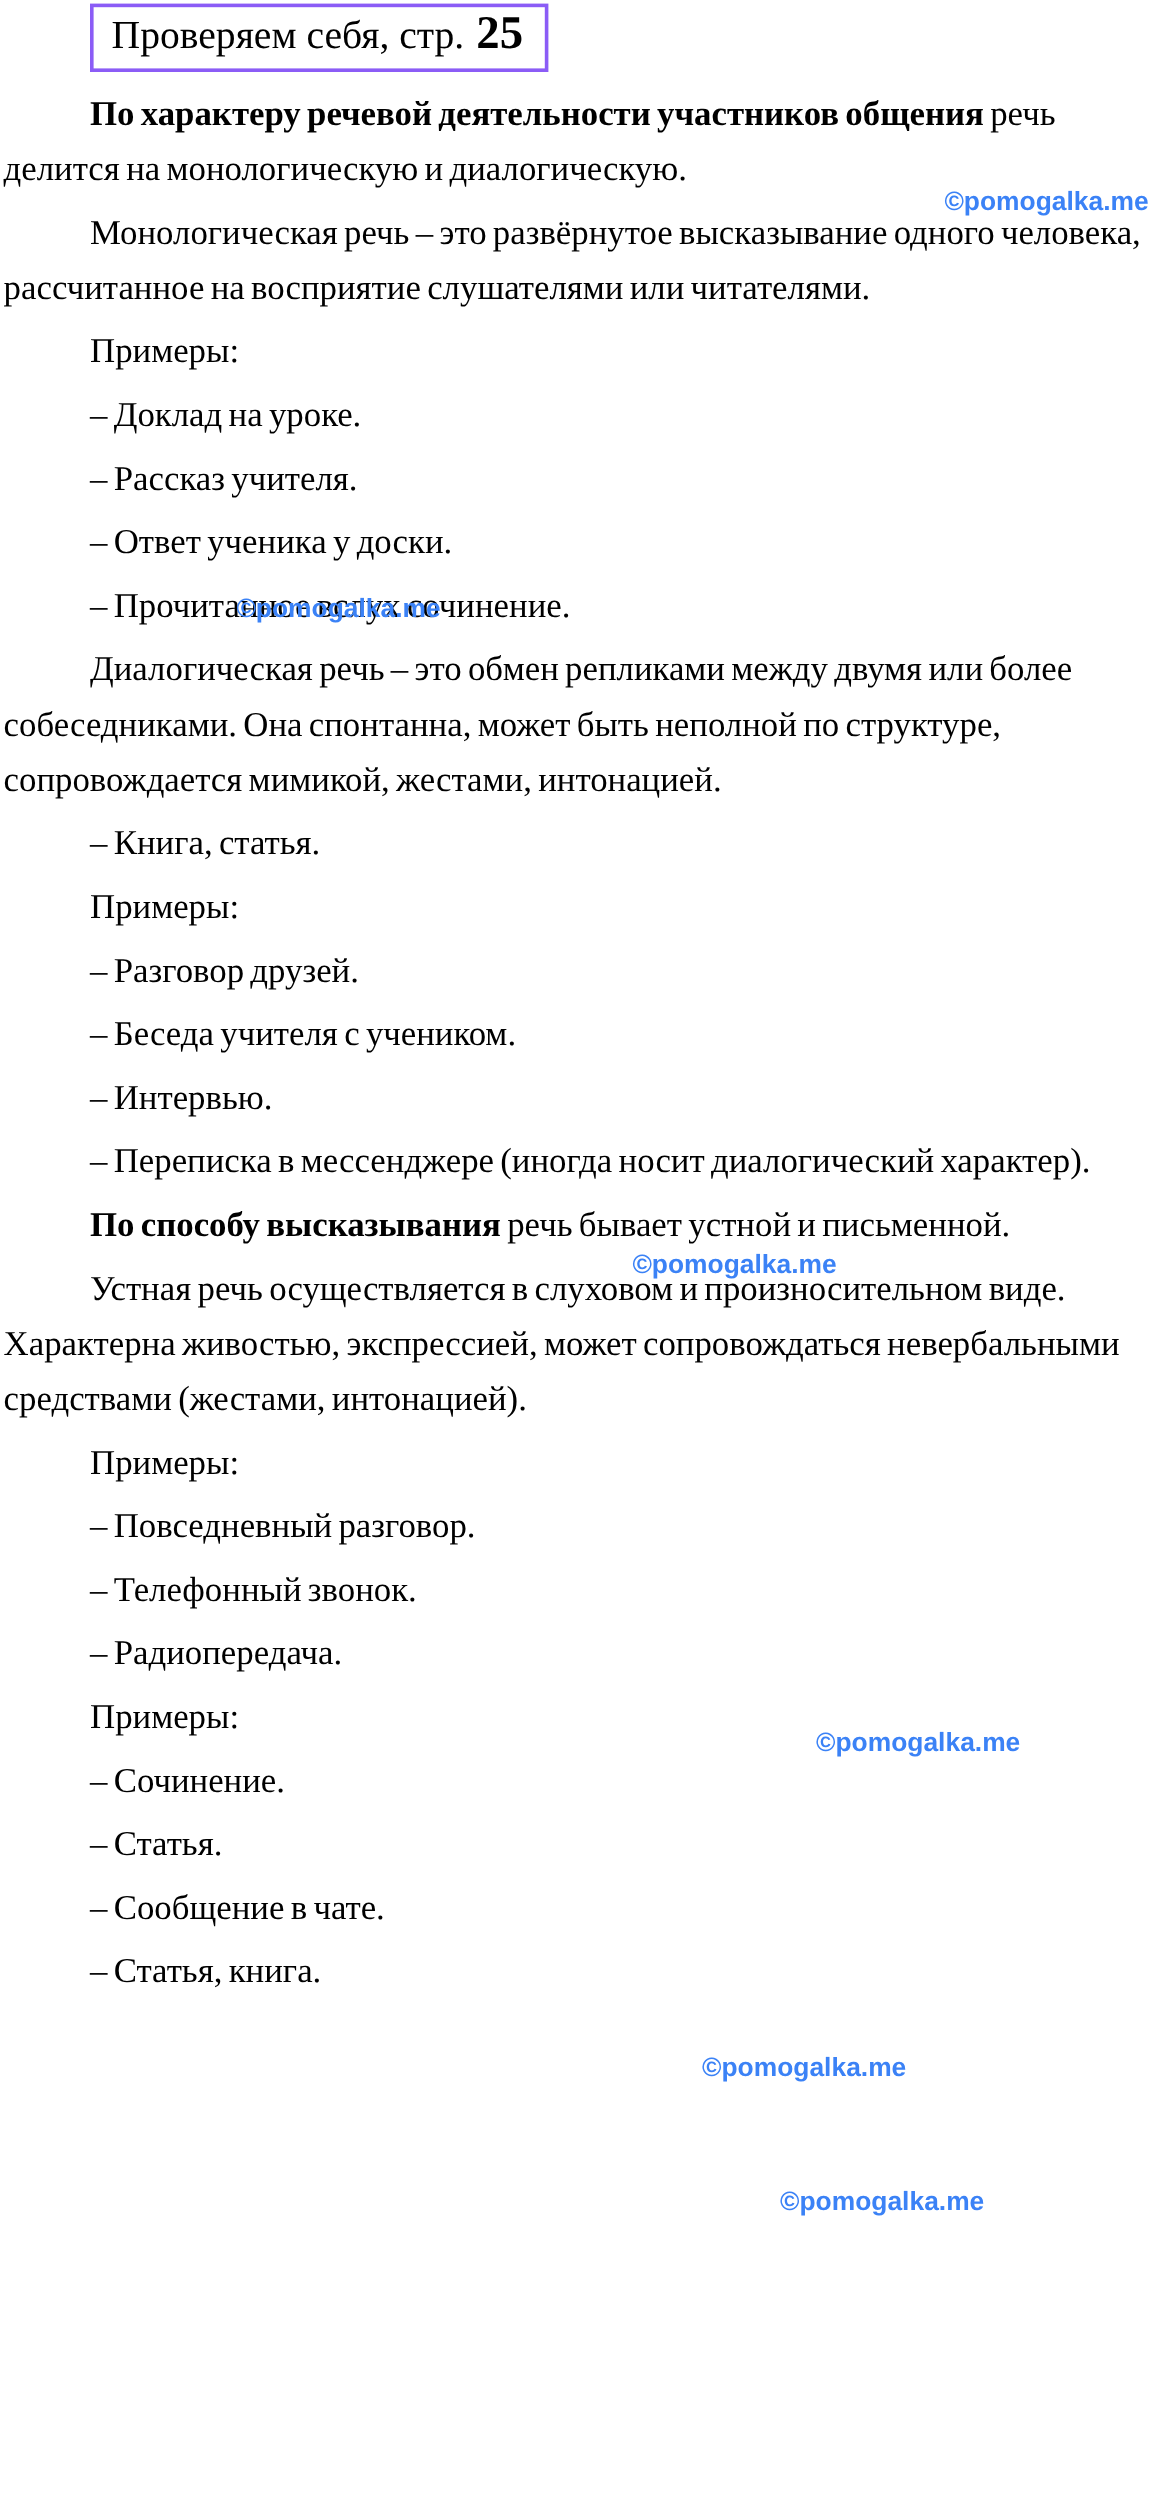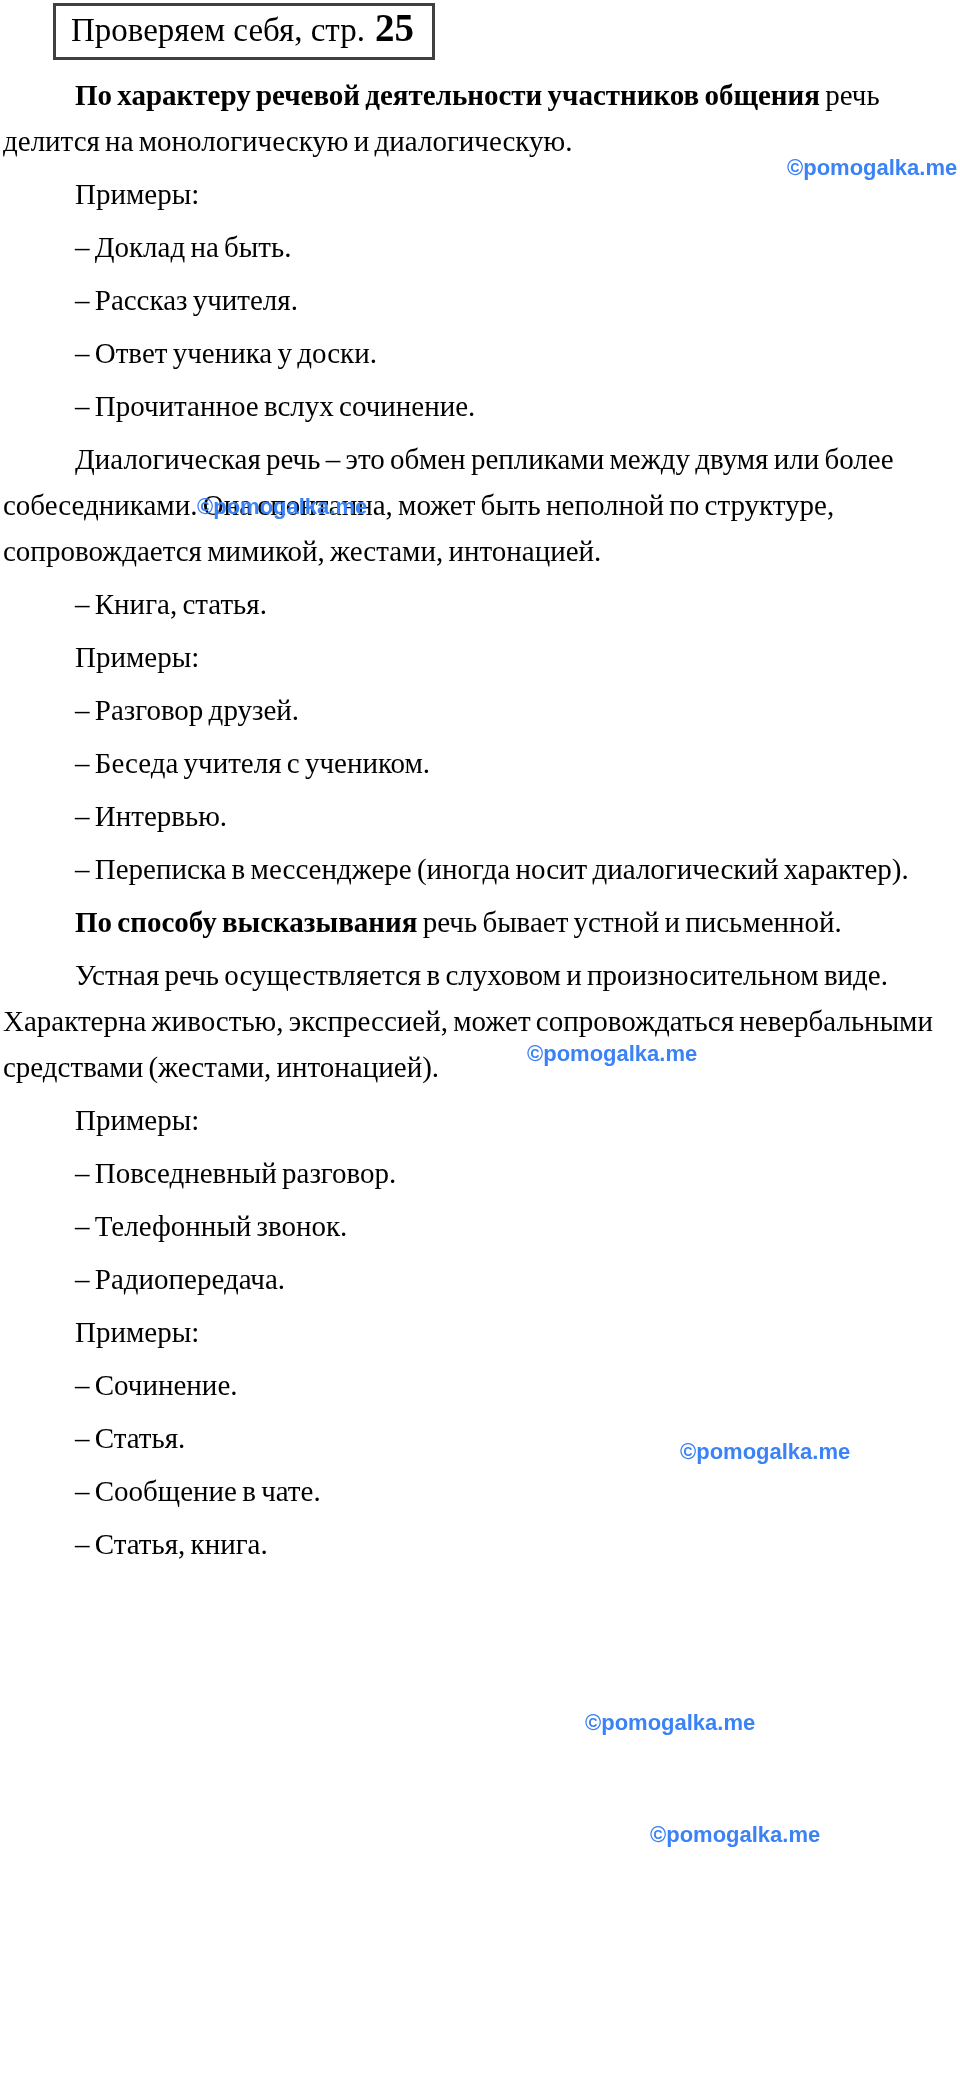--- a/index.html
+++ b/index.html
@@ -15,22 +15,22 @@
     color: #000000;
     font-family: "Liberation Serif", "DejaVu Serif", serif;
   }
   .page {
     position: relative;
     width: 954px;
     padding: 3px 3px 0 3px;
   }
   .title-box {
     display: inline-block;
-    margin-left: 50px;
-    border: 3px solid #404040;
+    margin-left: 72px;
+    border: 3px solid #8b5cf6;
     padding: 2px 18px 7px 15px;
     font-size: 33px;
     line-height: 40px;
     white-space: nowrap;
   }
   .title-num {
     font-weight: 700;
     font-size: 39px;
     margin-left: 10px;
   }
@@ -66,22 +66,23 @@
 <body>
 
 <div class="page">
 
   <div class="title-box">
     <span class="title-text">Проверяем себя, стр.</span><span class="title-num">25</span>
   </div>
 
   <div class="content">
     <p class="para"><b>По характеру речевой деятельности участников общения</b><span> речь делится на монологическую и диалогическую.</span></p>
+    <p class="para"><span>Монологическая речь – это развёрнутое высказывание одного человека, рассчитанное на восприятие слушателями или читателями.</span></p>
     <p class="para"><span>Примеры:</span></p>
-    <p class="para"><span>– Доклад на быть.</span></p>
+    <p class="para"><span>– Доклад на уроке.</span></p>
     <p class="para"><span>– Рассказ учителя.</span></p>
     <p class="para"><span>– Ответ ученика у доски.</span></p>
     <p class="para"><span>– Прочитанное вслух сочинение.</span></p>
     <p class="para"><span>Диалогическая речь – это обмен репликами между двумя или более собеседниками. Она спонтанна, может быть неполной по структуре, сопровождается мимикой, жестами, интонацией.</span></p>
     <p class="para"><span>– Книга, статья.</span></p>
     <p class="para"><span>Примеры:</span></p>
     <p class="para"><span>– Разговор друзей.</span></p>
     <p class="para"><span>– Беседа учителя с учеником.</span></p>
     <p class="para"><span>– Интервью.</span></p>
     <p class="para"><span>– Переписка в мессенджере (иногда носит диалогический характер).</span></p>

